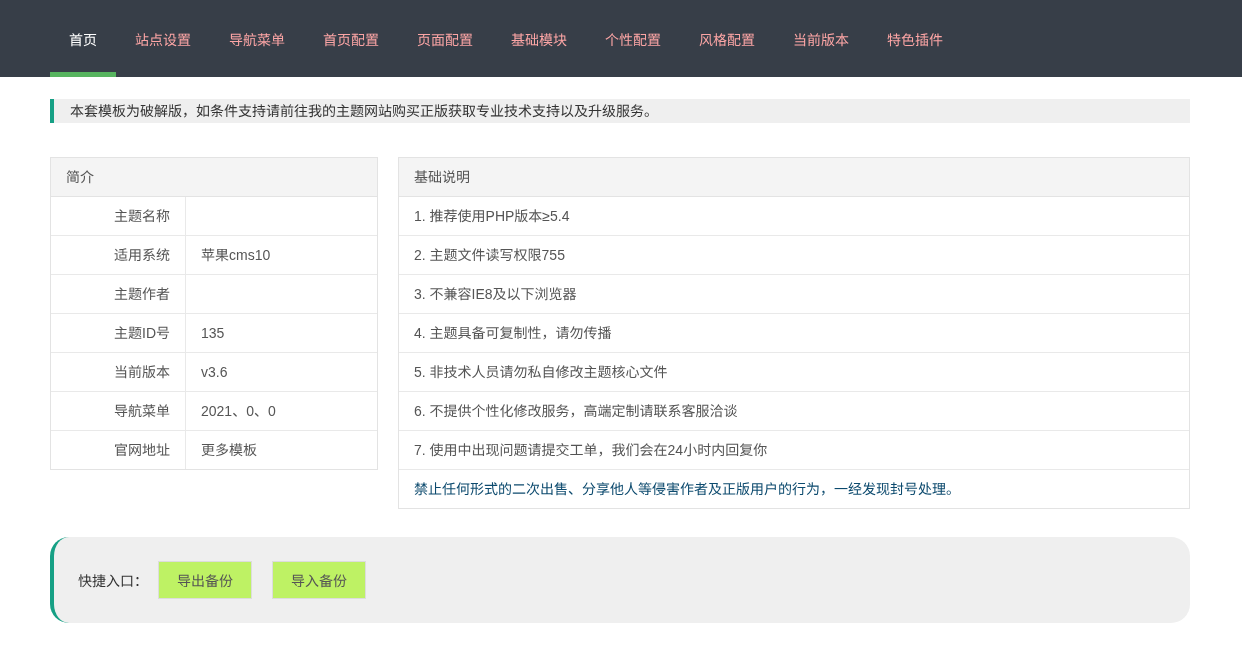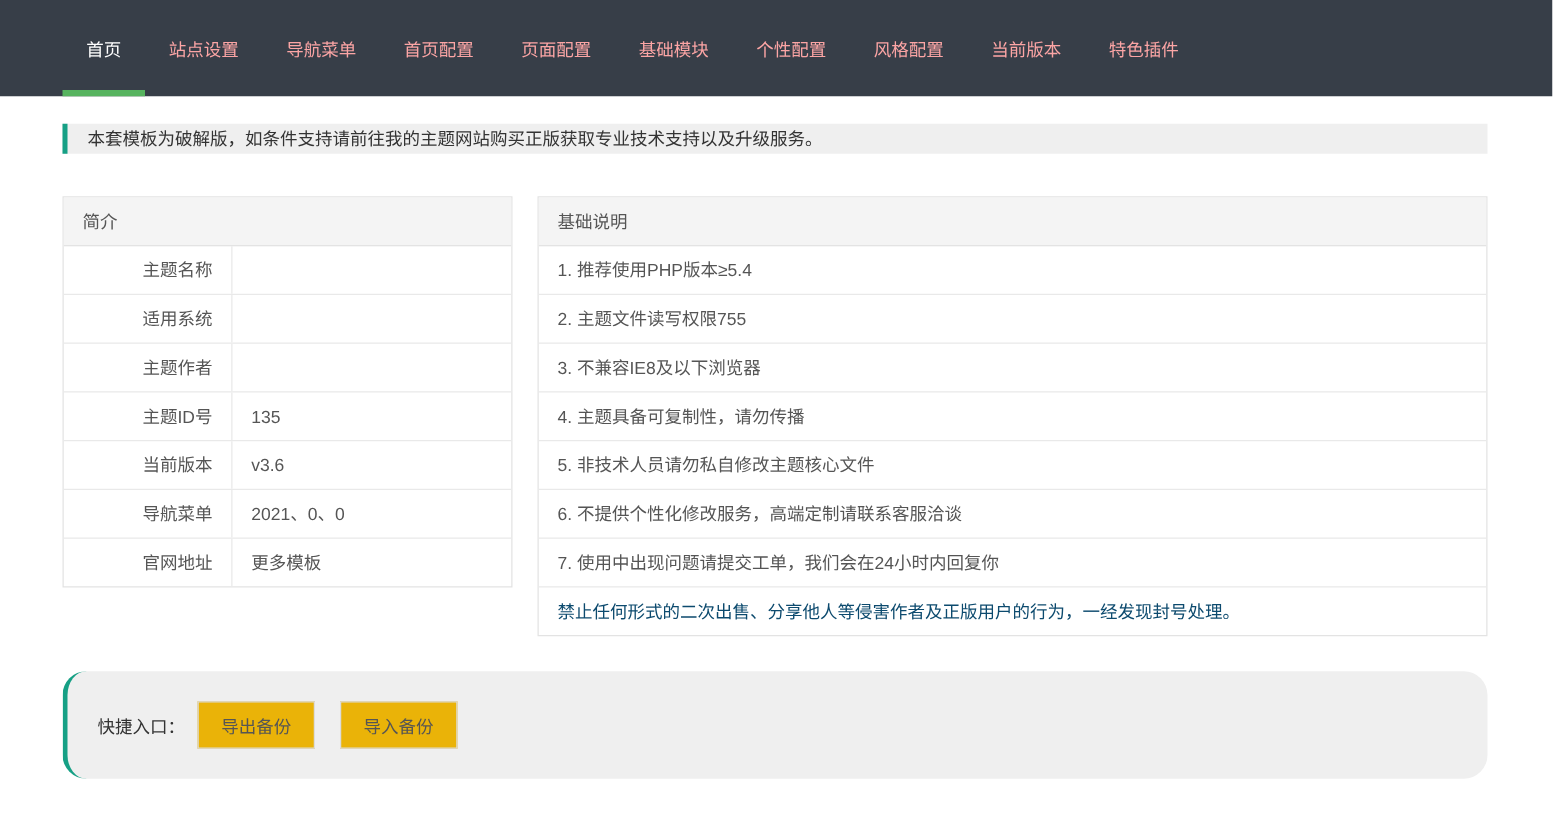--- a/index.html
+++ b/index.html
@@ -56,21 +56,21 @@
   .tables {
     display: flex;
     gap: 20px;
     margin-top: 34px;
     align-items: flex-start;
   }
   .card {
     border: 1px solid #e3e3e3;
     background: #fff;
   }
-  .card-intro { width: 360px; flex: none; }
+  .card-intro { width: 328px; flex: none; }
   .card-notes { flex: 1; }
   .card-header {
     background: #f4f4f4;
     padding: 11px 15px;
     color: #555;
     border-bottom: 1px solid #e3e3e3;
     line-height: 16px;
   }
   .trow {
     display: flex;
@@ -94,21 +94,21 @@
     margin-top: 28px;
     background: #efefef;
     border-left: 4px solid #16a085;
     padding: 24px;
     display: flex;
     align-items: center;
     border-radius: 19px;
   }
   .quick-label { color: #333; margin-right: 10px; }
   .btn {
-    background: #eab308;
+    background: #bef264;
     border: 1px solid #dcdcdc;
     color: #555;
     font-size: 14px;
     font-family: inherit;
     height: 38px;
     padding: 0 18px;
     margin-right: 16px;
     cursor: pointer;
   }
 </style>
@@ -149,20 +149,21 @@
     <div class="card card-intro">
       <div class="card-header">简介</div>
       <div>
 
           <div class="trow">
             <div class="tcell cell-label">主题名称</div>
           </div>
 
           <div class="trow">
             <div class="tcell cell-label">适用系统</div>
+            <div class="tcell cell-value">苹果cms10</div>
           </div>
 
           <div class="trow">
             <div class="tcell cell-label">主题作者</div>
           </div>
 
           <div class="trow">
             <div class="tcell cell-label">主题ID号</div>
             <div class="tcell cell-value">135</div>
           </div>

